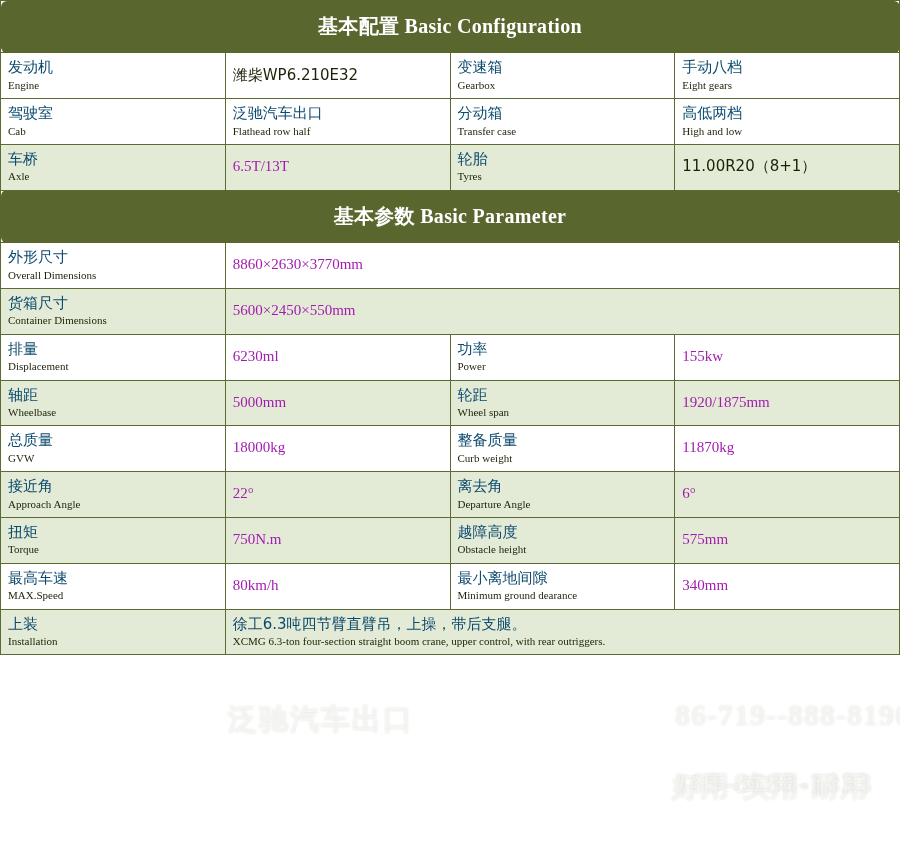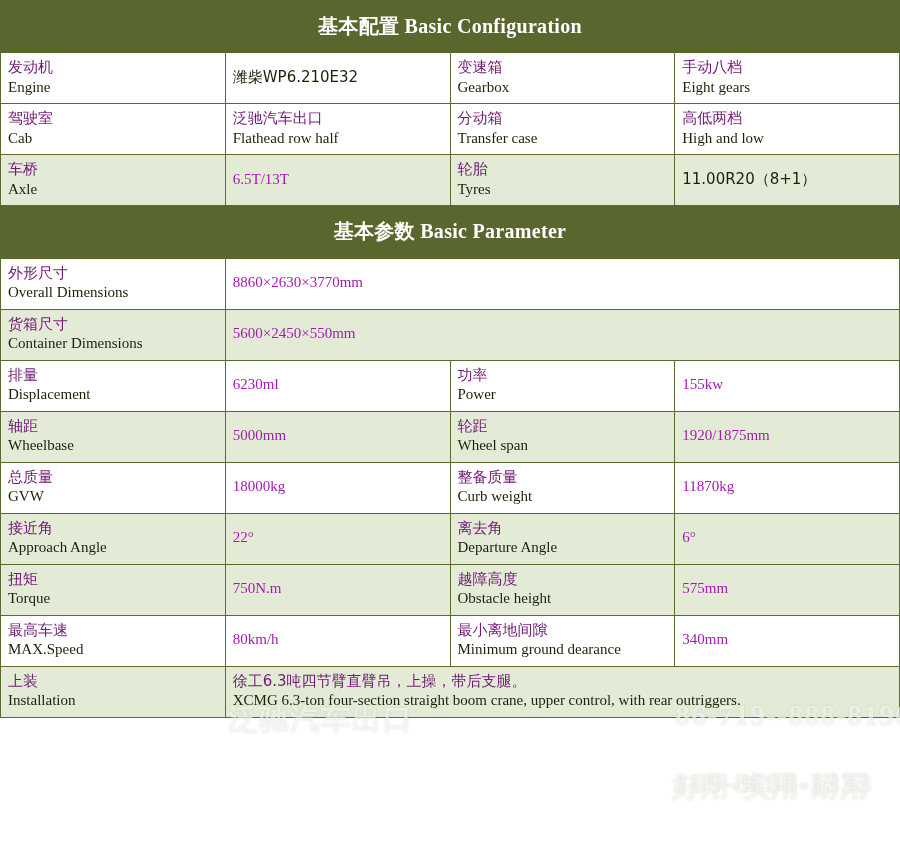--- a/index.html
+++ b/index.html
@@ -30,20 +30,21 @@
   }
   .section-header td {
     background: #59662e;
     color: #ffffff;
     text-align: center;
     font-weight: bold;
     font-size: 20px;
     padding: 12px 0 13px 0;
     letter-spacing: 0.3px;
     border-color: #59662e;
+    border-radius: 6px;
   }
   .row-white td { background: #ffffff; }
   .row-tint td  { background: #e3ebd6; }
 
   .label-cell {
     width: 232px;
   }
   .value-cell {
     width: 218px;
   }
@@ -51,26 +52,26 @@
     width: 232px;
   }
   .value-cell2 {
     width: 218px;
   }
   .cn {
     display: block;
     font-family: "DejaVu Sans", "Liberation Sans", sans-serif;
     font-size: 15px;
     line-height: 1.3;
-    color: #701a75;
+    color: #0c4a6e;
   }
   .en {
     display: block;
     font-family: "Liberation Serif", "DejaVu Serif", serif;
-    font-size: 15px;
+    font-size: 11px;
     line-height: 1.3;
     color: #1c2208;
   }
   .val-single {
     display: block;
     font-family: "Liberation Serif", "DejaVu Serif", serif;
     font-size: 15px;
     color: #a21caf;
   }
   .val-cn {

